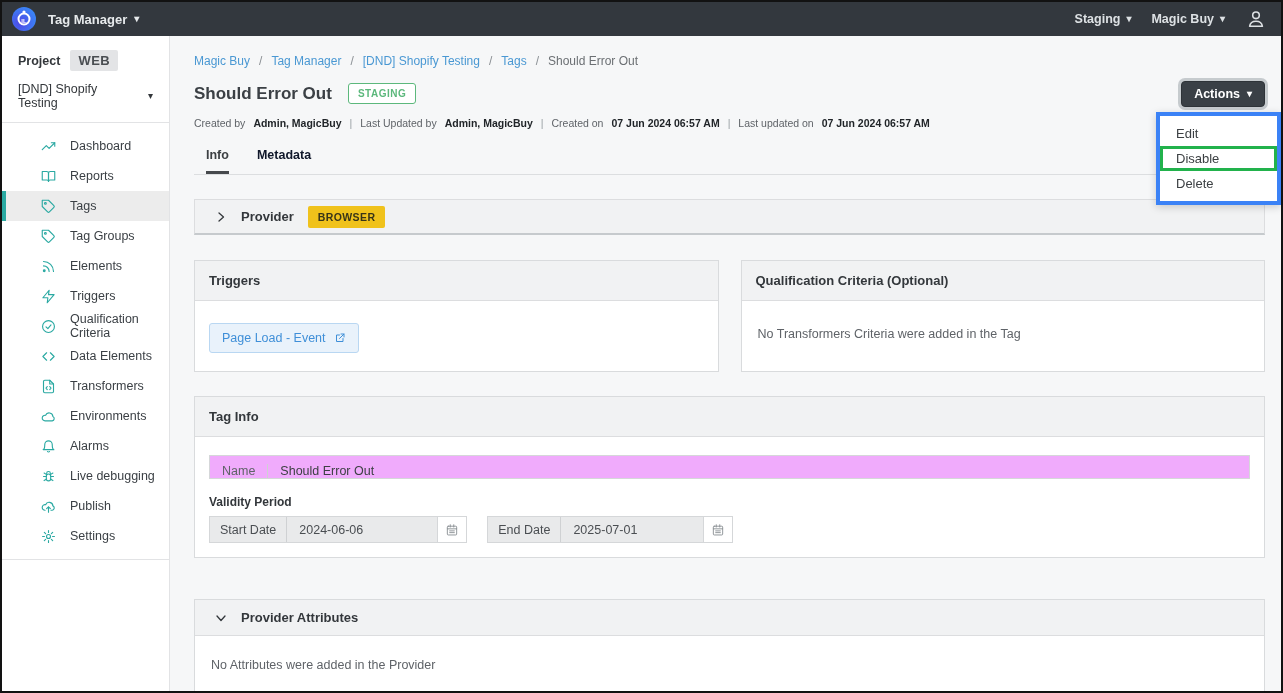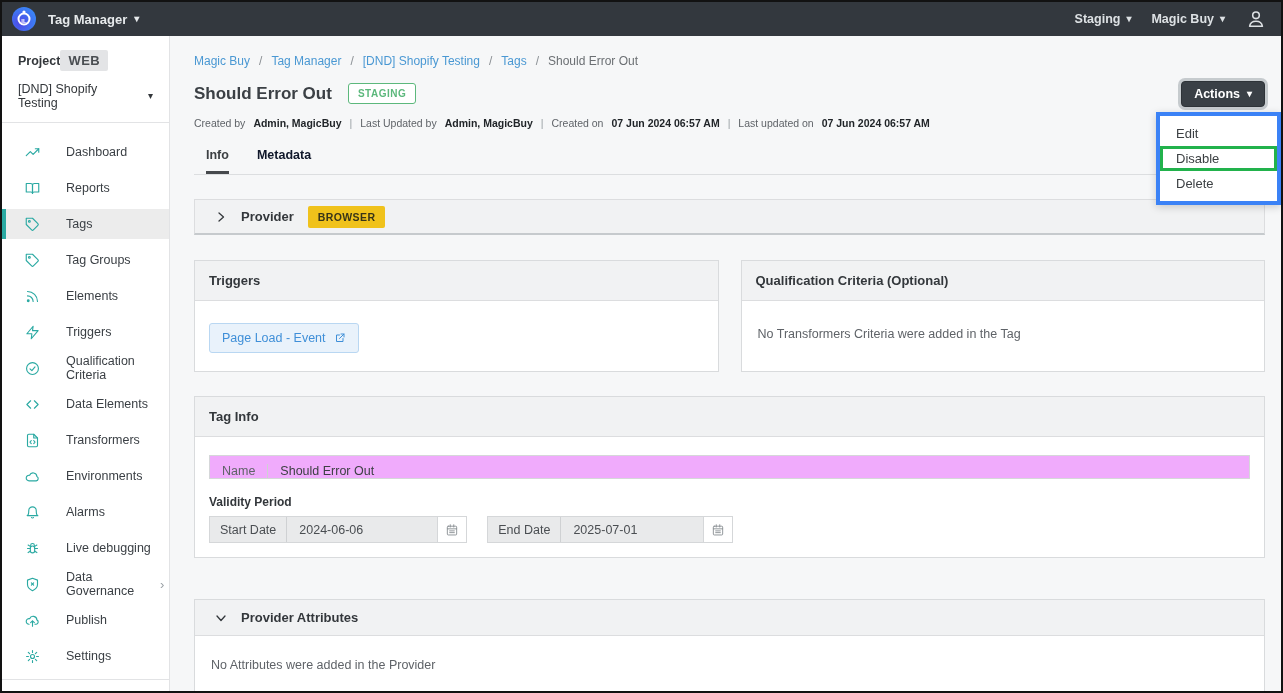--- a/index.html
+++ b/index.html
@@ -18,26 +18,26 @@
   .tb-drop { display:flex; align-items:center; gap:6px; cursor:pointer; }
   .user-ic { width:22px; height:22px; cursor:pointer; }
 
   
   .app-body { flex:1; display:flex; overflow:hidden; }
   .sidebar { width:168px; flex:0 0 168px; background:#ffffff; border-right:1px solid #e2e3e5; display:flex; flex-direction:column; }
   .main { flex:1; position:relative; background:#f6f7f8; padding:0 16px 0 24px; overflow:hidden; }
 
   
   .project-box { padding:14px 16px 12px 16px; border-bottom:1px solid #e2e3e5; }
-  .project-row1 { display:flex; align-items:center; }
+  .project-row1 { display:flex; align-items:center; gap:10px; }
   .project-label { font-size:12.5px; font-weight:bold; color:#33373b; }
   .web-badge { background:#e3e4e6; color:#4a4e52; font-size:13px; font-weight:bold; letter-spacing:.5px; padding:3px 8px; border-radius:2px; }
   .project-row2 { margin-top:11px; display:flex; align-items:center; gap:8px; font-size:12.5px; color:#33373b; cursor:pointer; }
   .nav { padding:8px 0; }
-  .nav-item { display:flex; align-items:center; gap:26px; height:30px; padding-left:18px; padding-right:10px; font-size:12.5px; color:#3a3f44; cursor:pointer; border-left:4px solid transparent;margin-top:6px; }
+  .nav-item { display:flex; align-items:center; gap:14px; height:30px; padding-left:34px; padding-right:10px; font-size:12.5px; color:#3a3f44; cursor:pointer; border-left:4px solid transparent; }
   .nav-item.active { background:#ececec; border-left:4px solid #2aa9a2; }
   .nav-icon { width:16px; height:16px; display:flex; align-items:center; justify-content:center; color:#2aa9a2; flex:0 0 16px; }
   .nav-icon svg { width:15px; height:15px; stroke:#2aa9a2; fill:none; stroke-width:1.8; stroke-linecap:round; stroke-linejoin:round; }
   .nav-label { flex:1; }
   .nav-chevron { color:#9aa0a5; font-size:13px; }
   .sidebar-divider { border-top:1px solid #e2e3e5; margin-top:8px; }
 
   
   .breadcrumb { margin-top:18px; font-size:12px; display:flex; align-items:center; gap:9px; }
   .crumb-link { color:#4a98d3; cursor:pointer; }
@@ -250,31 +250,20 @@
                 <path d="M9 7a3 3 0 0 1 6 0"></path>
                 <line x1="4" y1="12" x2="8.5" y2="12"></line>
                 <line x1="15.5" y1="12" x2="20" y2="12"></line>
                 <line x1="5" y1="6.5" x2="9" y2="9"></line>
                 <line x1="19" y1="6.5" x2="15" y2="9"></line>
                 <line x1="5" y1="18.5" x2="9" y2="16"></line>
                 <line x1="19" y1="18.5" x2="15" y2="16"></line>
               </svg>
             </span>
           <span class="nav-label">Live debugging</span>
-        </div>
-        <div class="nav-item">
-          <span class="nav-icon">
-              <svg viewBox="0 0 24 24">
-                <path d="M12 22s8-4 8-10V5l-8-3-8 3v7c0 6 8 10 8 10z"></path>
-                <line x1="10.2" y1="9.5" x2="13.8" y2="13"></line>
-                <line x1="13.8" y1="9.5" x2="10.2" y2="13"></line>
-              </svg>
-            </span>
-          <span class="nav-label">Data Governance</span>
-          <span class="nav-chevron">›</span>
         </div>
         <div class="nav-item">
           <span class="nav-icon">
               <svg viewBox="0 0 24 24">
                 <path d="M6.5 18a4.5 4.5 0 1 1 .9-8.9A6 6 0 0 1 19 11a3.7 3.7 0 0 1-1 7h-2"></path>
                 <polyline points="12 21 12 13"></polyline>
                 <polyline points="9 15.5 12 12.5 15 15.5"></polyline>
               </svg>
             </span>
           <span class="nav-label">Publish</span>

